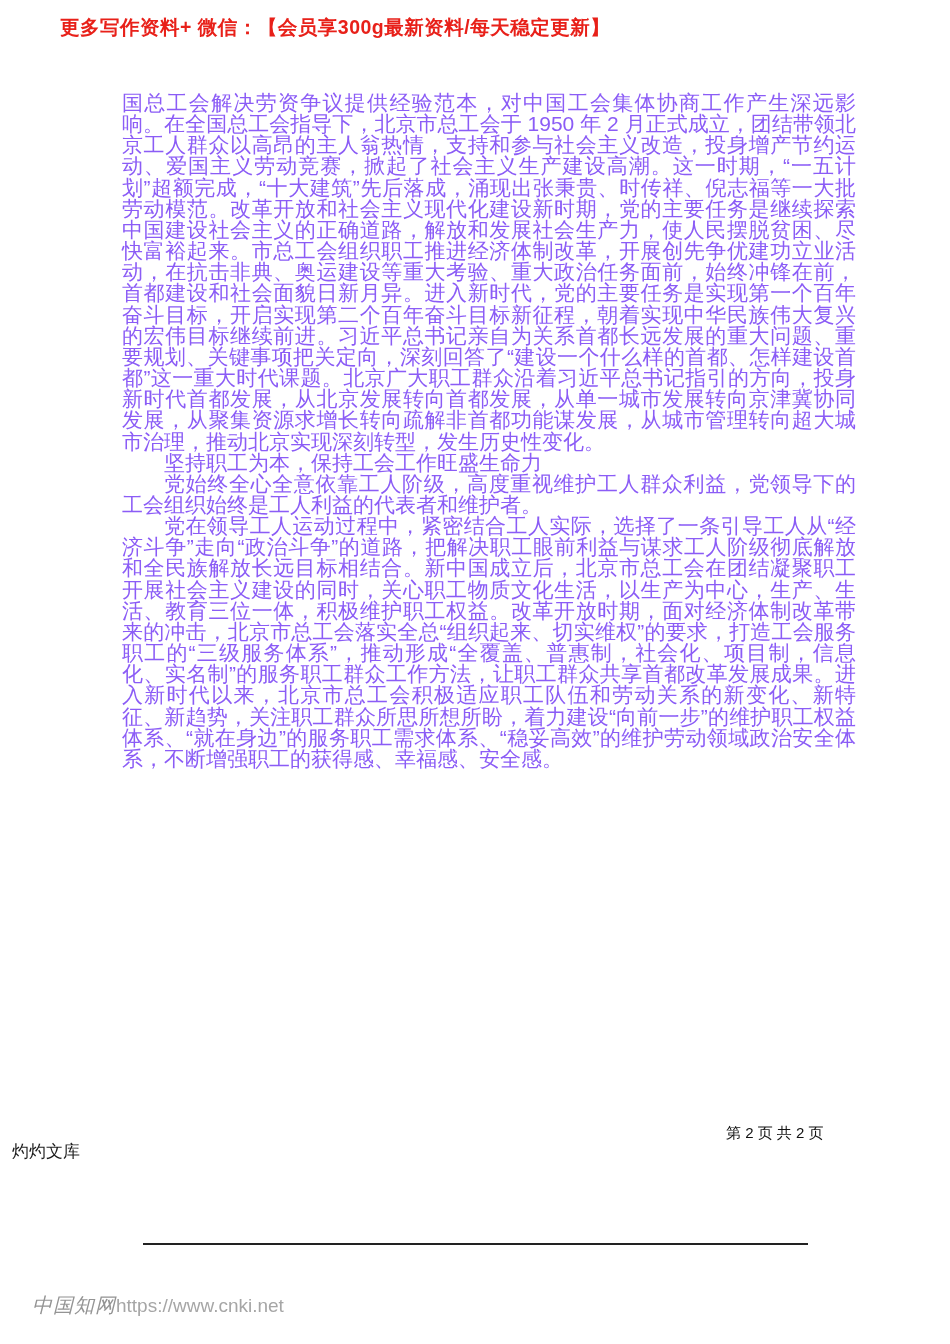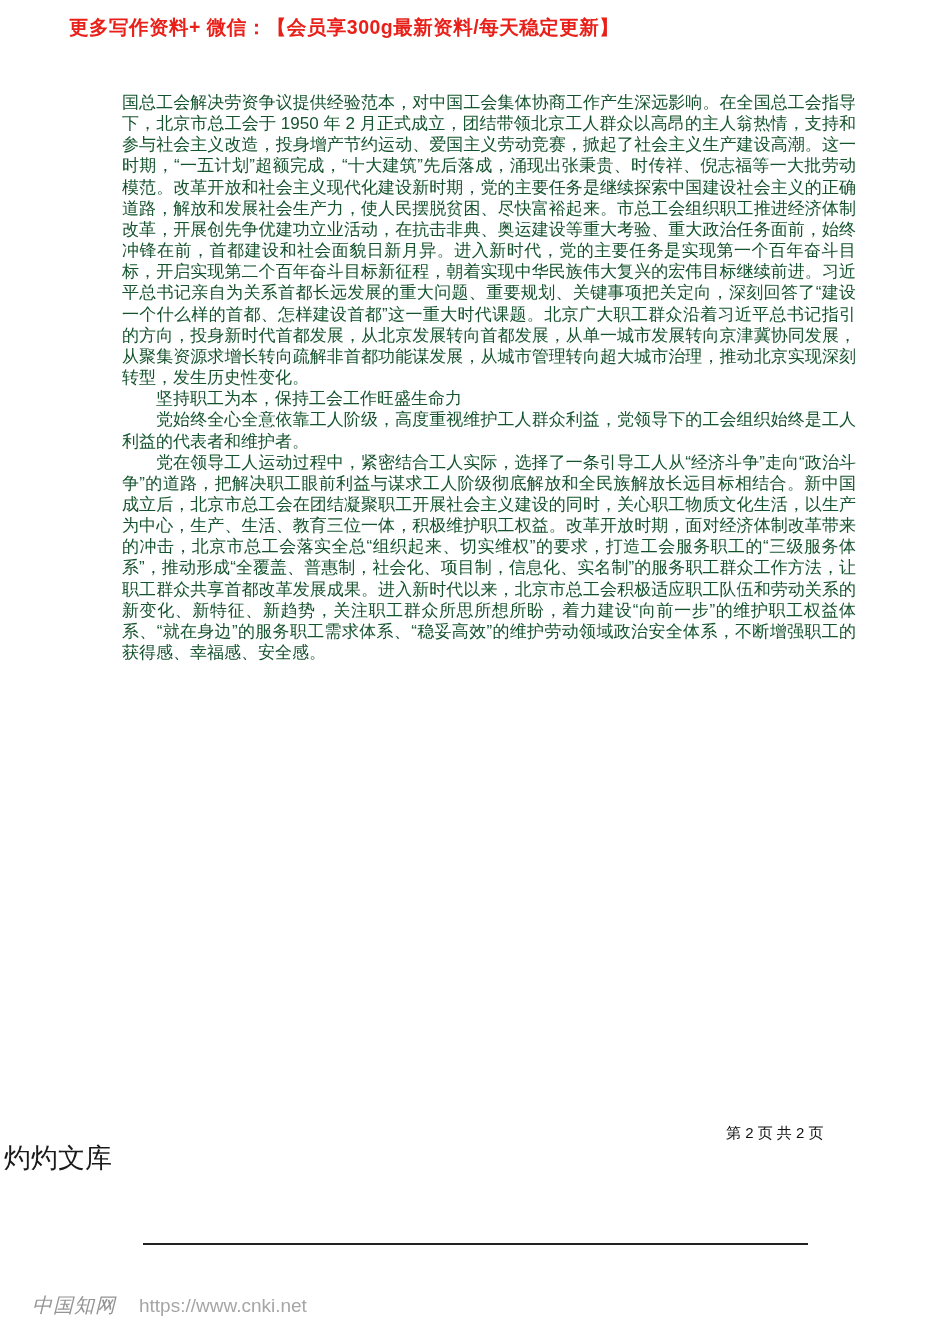--- a/index.html
+++ b/index.html
@@ -18,53 +18,52 @@
   .promo-header {
     position: absolute;
     left: 60px;
     top: 14px;
     width: 560px;
     font-size: 19.5px;
     font-weight: bold;
     color: #e82019;
     letter-spacing: 0.5px;
     white-space: nowrap;
-    margin-left: 9px;
   }
   .body-text {
     position: absolute;
     left: 122px;
     top: 92px;
     width: 734px;
-    font-size: 17px;
+    font-size: 21px;
     line-height: 21.15px;
-    color: #14532d;
+    color: #8b5cf6;
     text-align: justify;
     text-justify: inter-ideograph;
   }
   .body-text p {
     margin: 0;
     padding: 0;
   }
   .body-text p.indent {
     text-indent: 2em;
   }
   .page-indicator {
     position: absolute;
     left: 726px;
     top: 1124px;
     font-size: 15px;
     color: #111111;
     white-space: nowrap;
   }
   .library-watermark {
     position: absolute;
-    left: 4px;
+    left: 12px;
     top: 1140px;
-    font-size: 27px;
+    font-size: 17px;
     color: #1a1a1a;
     white-space: nowrap;
     font-family: Liberation Mono, monospace;
   }
   .footer-divider {
     position: absolute;
     left: 143px;
     top: 1243px;
     width: 665px;
     height: 2px;
@@ -78,21 +77,20 @@
   }
   .cnki-brand {
     font-size: 20px;
     color: #949494;
     letter-spacing: 1px;
     font-style: italic;
   }
   .cnki-url {
     font-size: 19px;
     color: #a6a6a6;
-    margin-left: 23px;
   }
 </style>
 </head>
 <body>
 
 <div class="page">
 
   <div class="promo-header">更多写作资料+ 微信：【会员享300g最新资料/每天稳定更新】</div>
 
   <div class="body-text">

